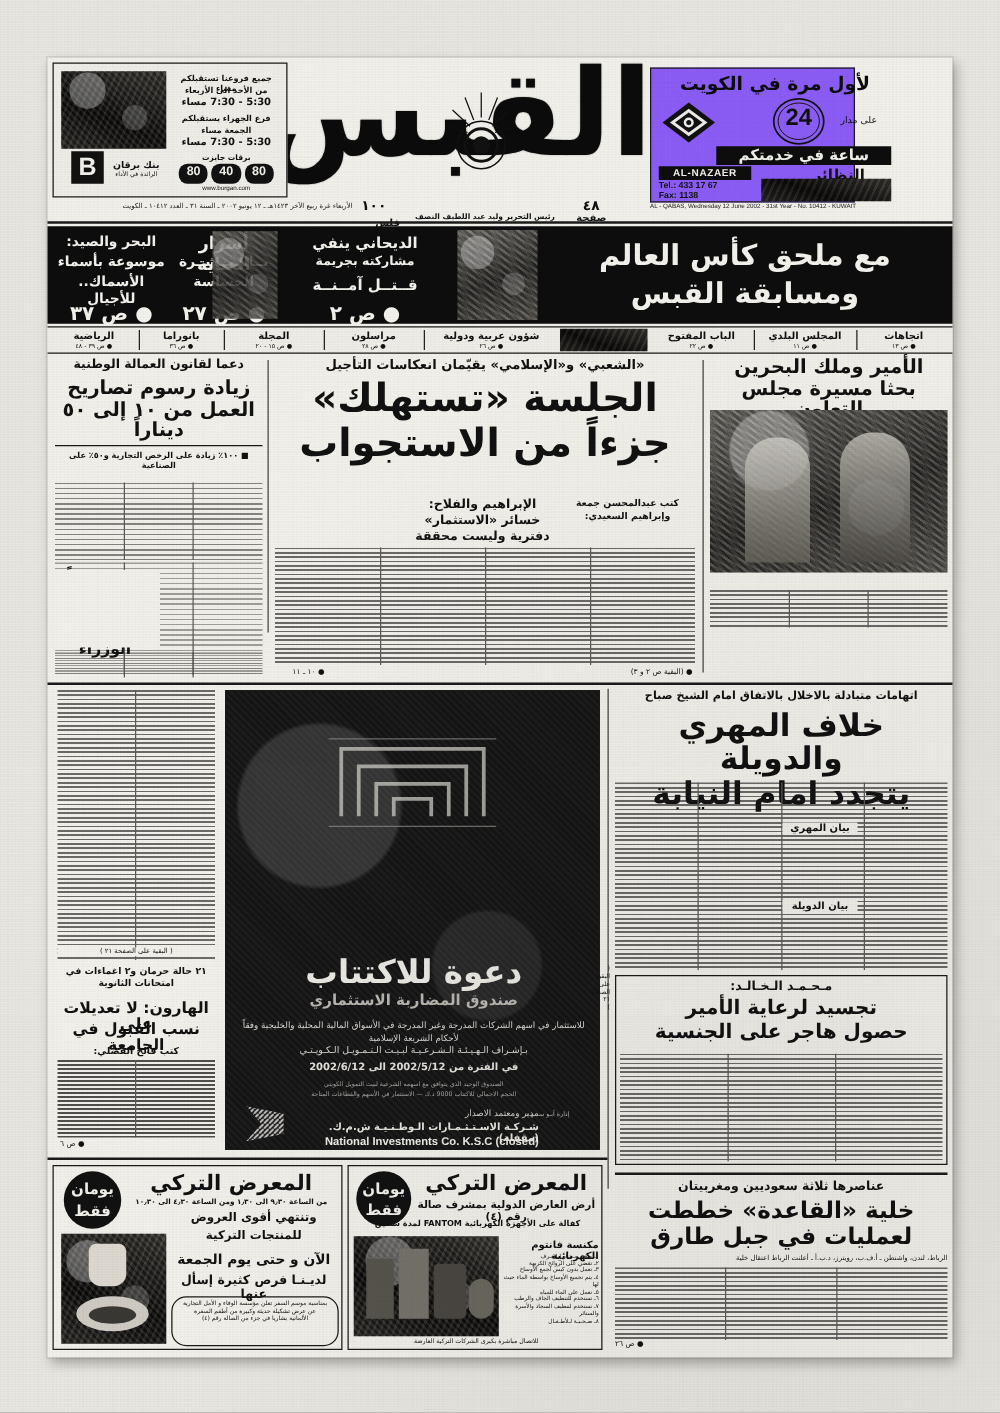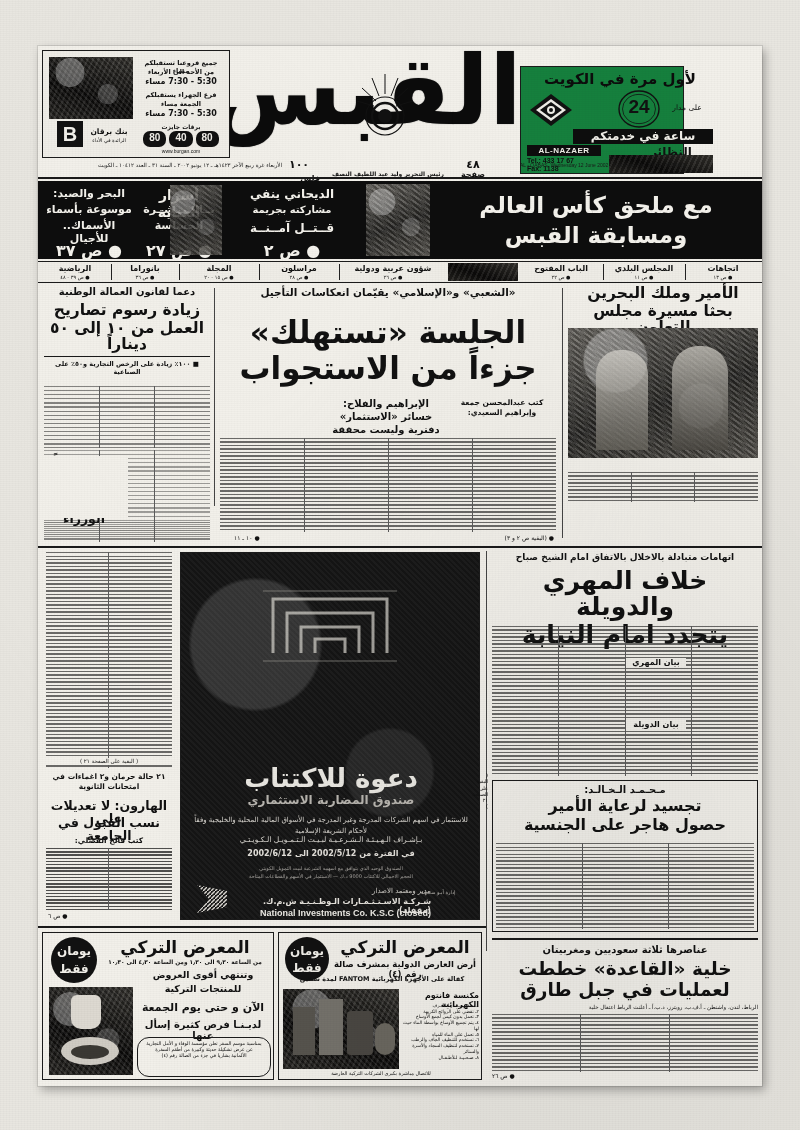--- a/index.html
+++ b/index.html
@@ -112,21 +112,21 @@
       linear-gradient(200deg,#3a3833,#0d0c0b 60%,#2a2824);
   }
   .bordered{border:1px solid #1b1b1b;}
 </style>
 </head>
 <body>
 
 <div id="page">
  <div class="sheet">
 
-  <div class="blk bordered" style="left:482px;top:20px;width:164px;height:108px;background:#15803d;">
+  <div class="blk bordered" style="left:482px;top:8px;width:164px;height:108px;background:#8b5cf6;">
      <div class="blk ar" style="left:4px;top:3px;width:190px;font-size:15px;font-weight:bold;color:#0c0c0c;">لأول مرة في الكويت</div>
 
      <div class="blk" style="left:8px;top:26px;width:44px;height:34px;">
         <svg viewBox="0 0 44 34" width="44" height="34">
           <polygon points="22,1 43,17 22,33 1,17" fill="#111"></polygon>
           <polygon points="22,6 37,17 22,28 7,17" fill="#efede7"></polygon>
           <polygon points="22,9 33,17 22,25 11,17" fill="#111"></polygon>
           <circle cx="22" cy="17" r="4" fill="#efede7"></circle>
           <circle cx="22" cy="17" r="2" fill="#111"></circle>
         </svg>
@@ -284,21 +284,21 @@
      <div class="ar tiny ink" style="text-align:right;margin-top:2px;">● الأمير مستقبلا ملك البحرين</div>
      <div class="blk" style="left:0;top:186px;width:190px;height:30px;">
         <div class="body-lines"></div>
         <div class="col-rule" style="left:63px;"></div>
         <div class="col-rule" style="left:126px;"></div>
      </div>
   </div>
 
   <div class="blk" style="left:182px;top:240px;width:336px;height:110px;">
      <div class="ar kicker ink" style="font-size:10.5px;">«الشعبي» و«الإسلامي» يقيّمان انعكاسات التأجيل</div>
-     <div class="ar huge ink" style="font-size:31px;margin-top:18px;">الجلسة «تستهلك»</div>
+     <div class="ar huge ink" style="font-size:31px;margin-top:5px;">الجلسة «تستهلك»</div>
      <div class="ar huge ink" style="font-size:31px;margin-top:4px;">جزءاً من الاستجواب</div>
   </div>
 
   <div class="blk" style="left:292px;top:352px;width:112px;height:36px;">
      <div class="ar ink" style="font-size:10px;font-weight:bold;line-height:1.28;">الإبراهيم والفلاح: خسائر «الاستثمار» دفترية وليست محققة</div>
   </div>
   <div class="blk" style="left:412px;top:352px;width:104px;height:22px;">
      <div class="ar ink" style="font-size:7.5px;font-weight:bold;line-height:1.3;">كتب عبدالمحسن جمعة وإبراهيم السعيدي:</div>
   </div>
 

